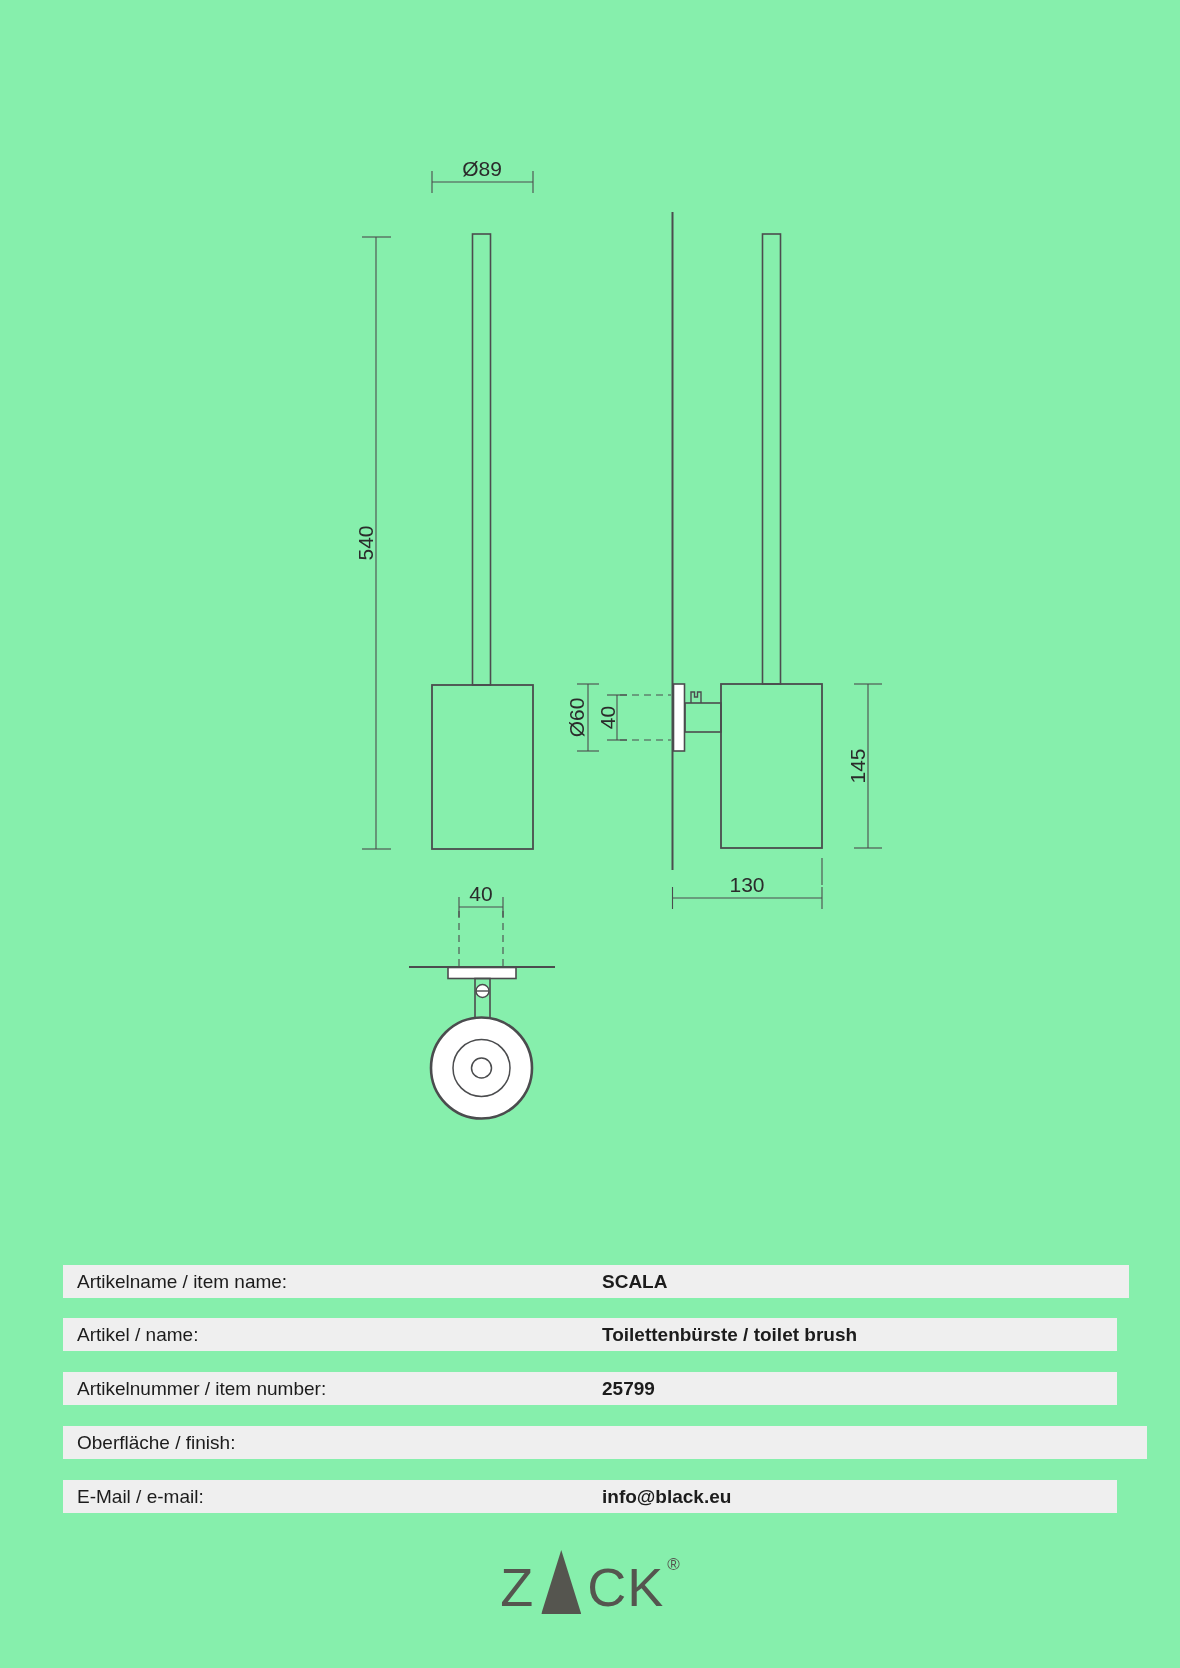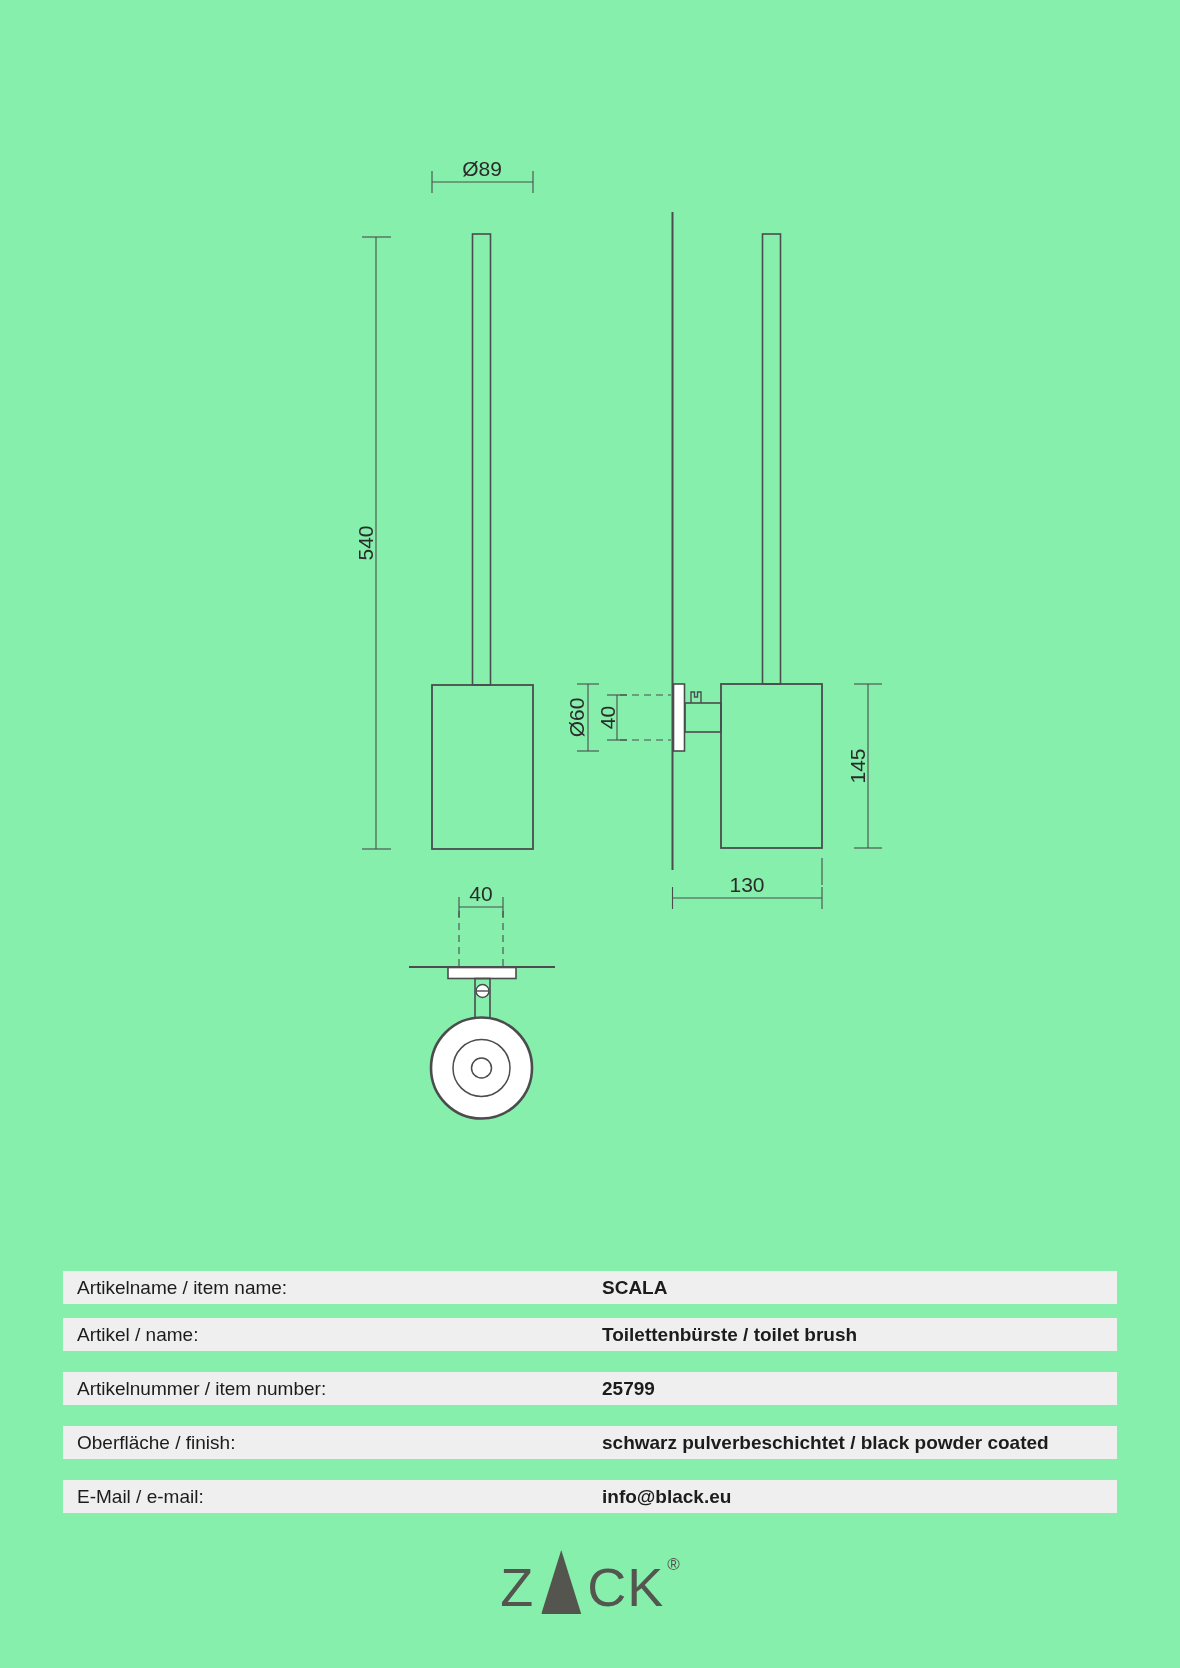--- a/index.html
+++ b/index.html
@@ -5,24 +5,24 @@
   html,body{margin:0;padding:0;background:#ffffff;}
   .page{position:relative;width:1180px;height:1668px;background:#86efac;overflow:hidden;
         font-family:"Liberation Sans", sans-serif;color:#1c1c1c;}
   .drawing-svg{position:absolute;left:0;top:0;}
   .drawing-svg text{font-family:"Liberation Sans", sans-serif;font-size:21px;fill:#2b2b2b;}
   .spec-table{position:absolute;left:63px;top:1264px;width:1054px;}
   .spec-row{position:absolute;left:0;width:1054px;height:33px;background:#efefef;
             display:flex;align-items:center;font-size:19px;}
   .spec-row .lbl{position:absolute;left:14px;white-space:nowrap;}
   .spec-row .val{position:absolute;left:539px;white-space:nowrap;font-weight:bold;}
-  .row-0{top:7px;}
+  .row-0{top:1px;padding-left:12px;}
   .row-1{top:54px;}
   .row-2{top:108px;}
-  .row-3{top:162px;}
+  .row-3{top:162px;padding-left:30px;}
   .row-4{top:216px;}
   .logo{position:absolute;top:1548px;left:50%;transform:translateX(-50%);
         height:66px;display:flex;align-items:flex-end;color:#55554f;}
   .logo .lz,.logo .lck{font-size:54px;line-height:1;display:block;letter-spacing:1px;}
   .logo .tri{width:40px;height:64px;background:#55554f;margin:0 6px 0 7px;
              clip-path:polygon(50% 0,100% 100%,0 100%);}
   .logo .lr{font-size:17px;align-self:flex-start;margin:8px 0 0 3px;line-height:1;}
 </style>
 </head>
 <body>
@@ -134,21 +134,20 @@
     <div class="spec-row row-1">
       <span class="lbl">Artikel / name:</span>
       <span class="val">Toilettenbürste / toilet brush</span>
     </div>
     <div class="spec-row row-2">
       <span class="lbl">Artikelnummer / item number:</span>
       <span class="val">25799</span>
     </div>
     <div class="spec-row row-3">
       <span class="lbl">Oberfläche / finish:</span>
-      <span class="val">schwarz pulverbeschichtet / black powder coated</span>
     </div>
     <div class="spec-row row-4">
       <span class="lbl">E-Mail / e-mail:</span>
       <span class="val">info@black.eu</span>
     </div>
   </div>
 
   <div class="logo">
     <span class="lz">Z</span>
     <span class="tri"></span>

